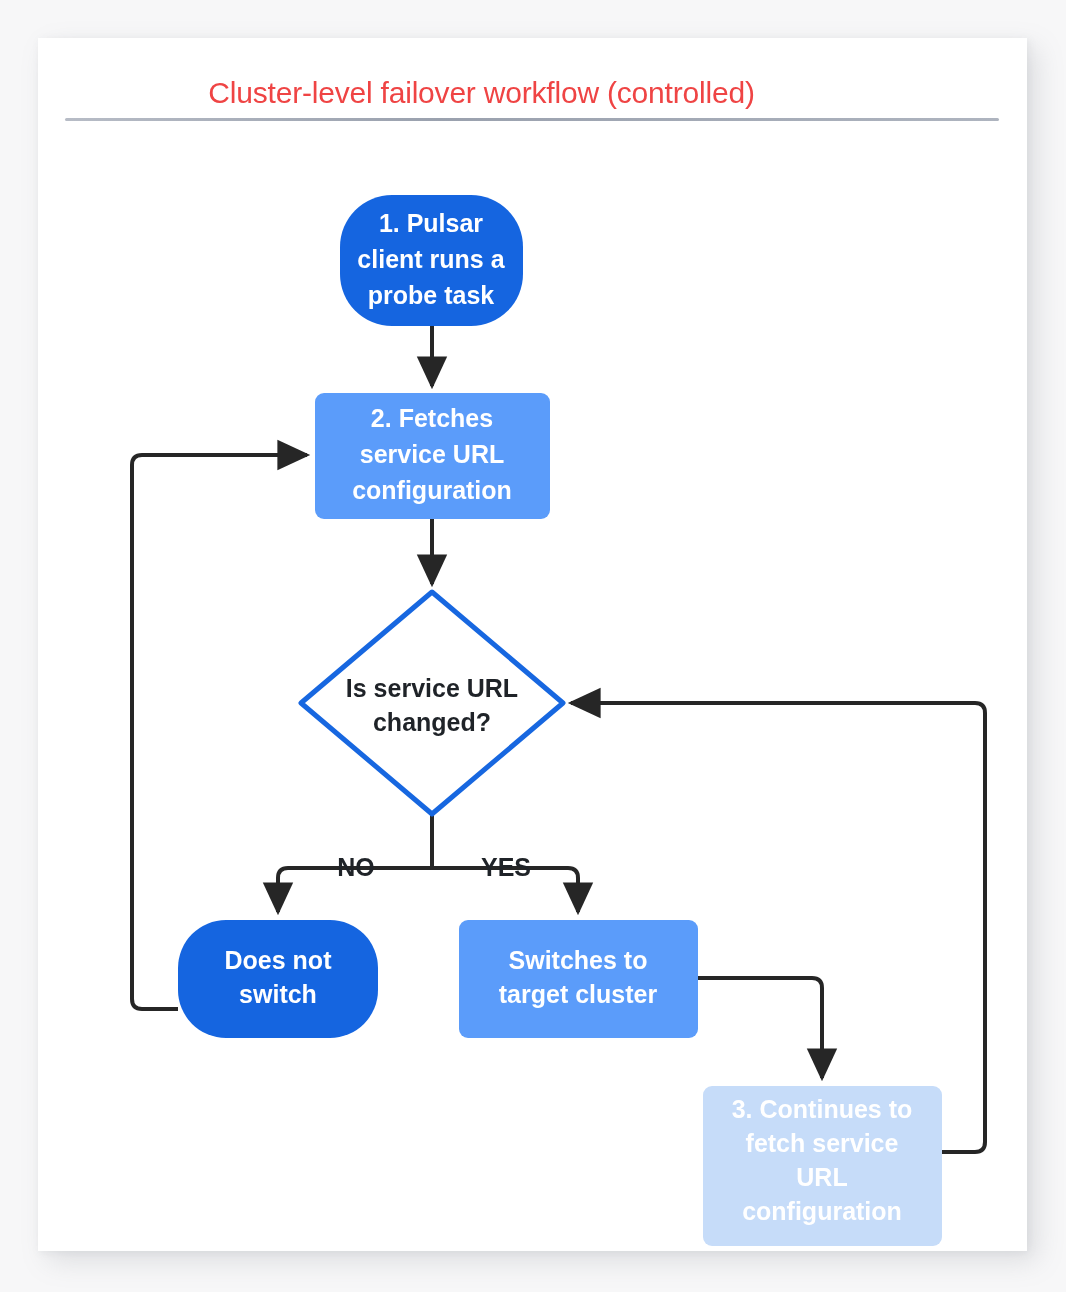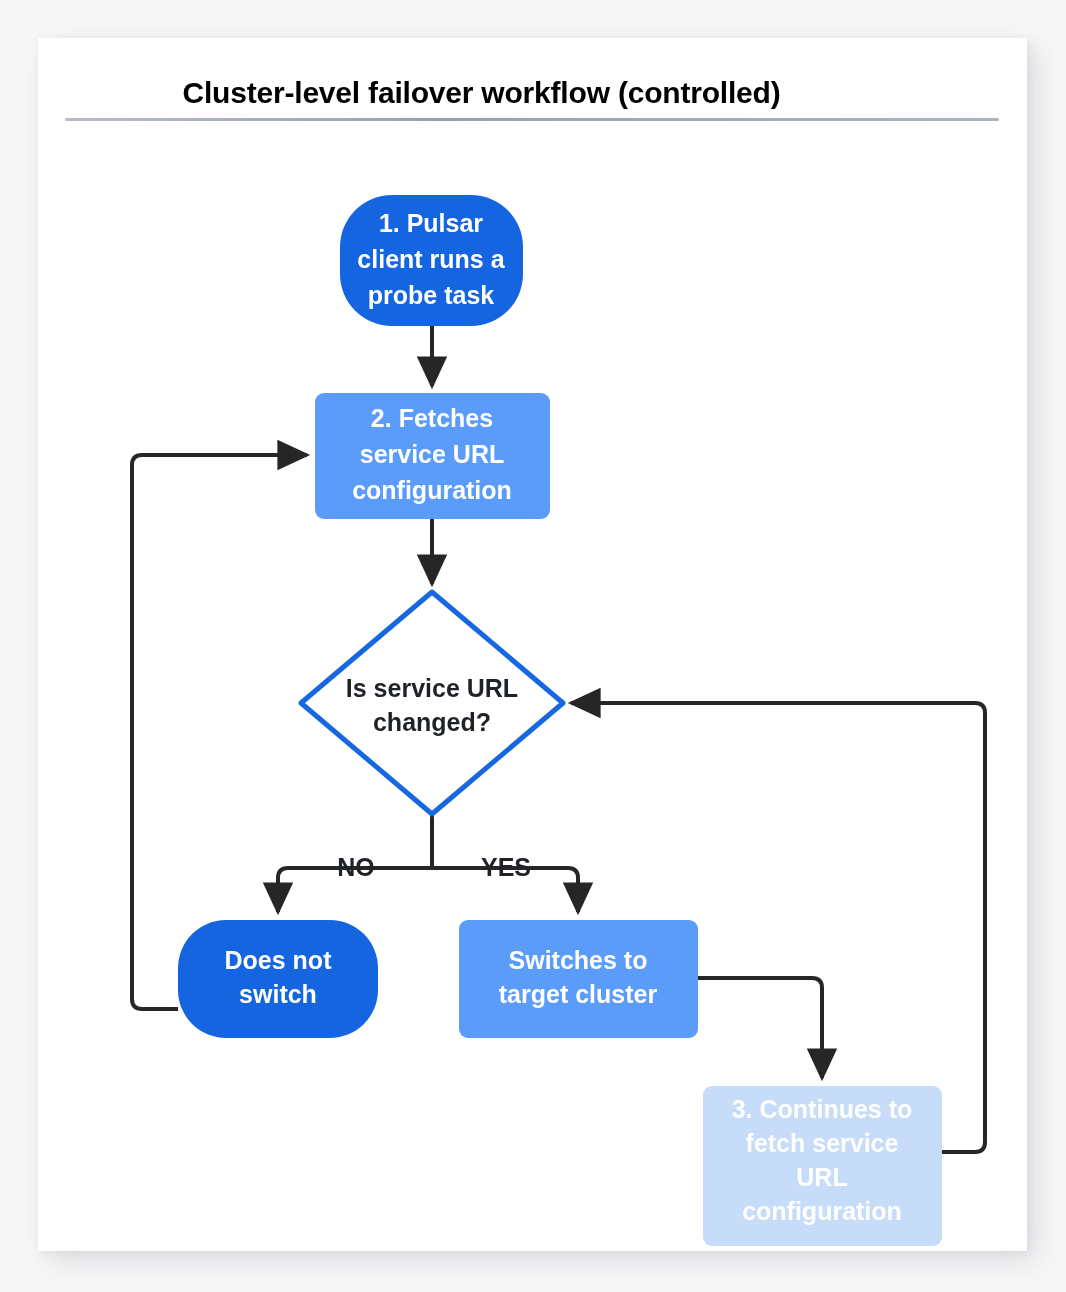--- a/index.html
+++ b/index.html
@@ -28,22 +28,22 @@
     box-shadow: 10px 10px 26px rgba(120,125,135,0.20),
                 2px 2px 8px rgba(120,125,135,0.10);
   }
   .title {
     position: absolute;
     left: 0;
     top: 38px;
     width: 887px;
     text-align: center;
     font-size: 30px;
-    font-weight: bold;
-    color: #000000;
+    font-weight: normal;
+    color: #ef4444;
     letter-spacing: -0.2px;
   }
   .title-rule {
     position: absolute;
     left: 27px;
     top: 80px;
     width: 934px;
     height: 3px;
     background: linear-gradient(to right, #b7bcc6, #9aa1ae 40%, #aeb4bf);
     border-radius: 2px;

